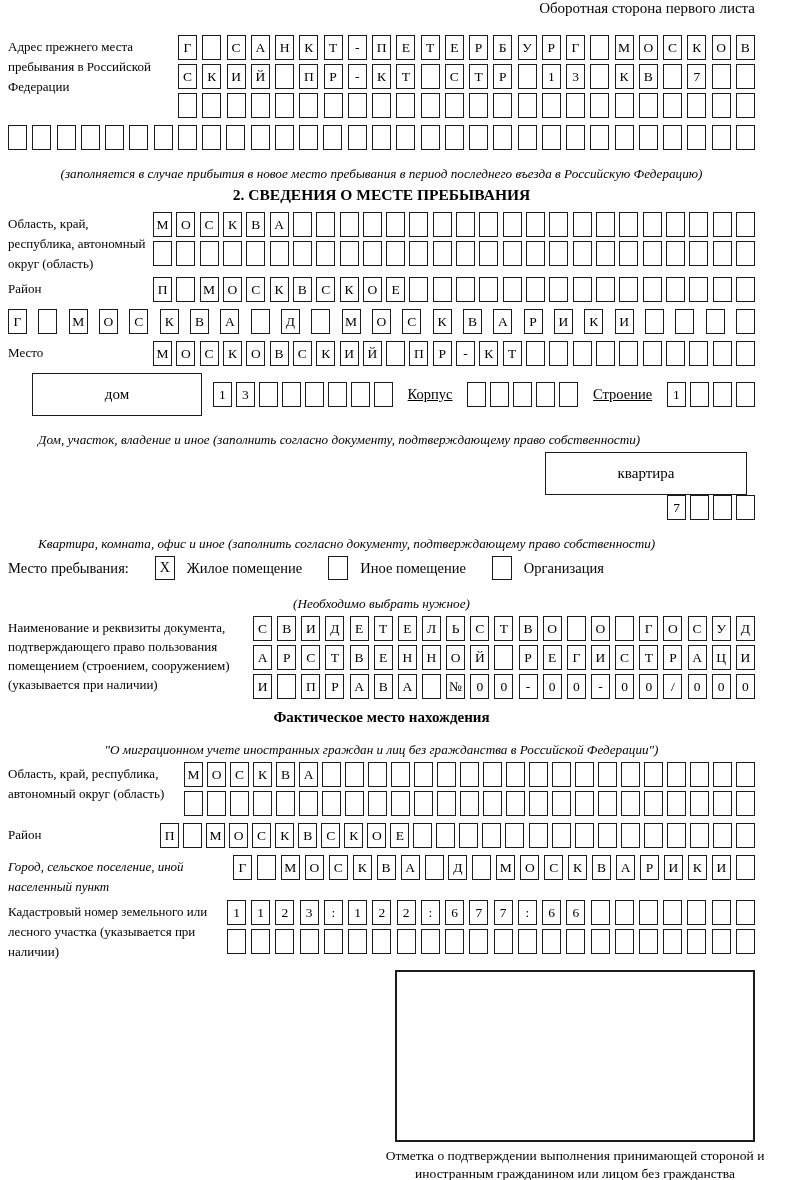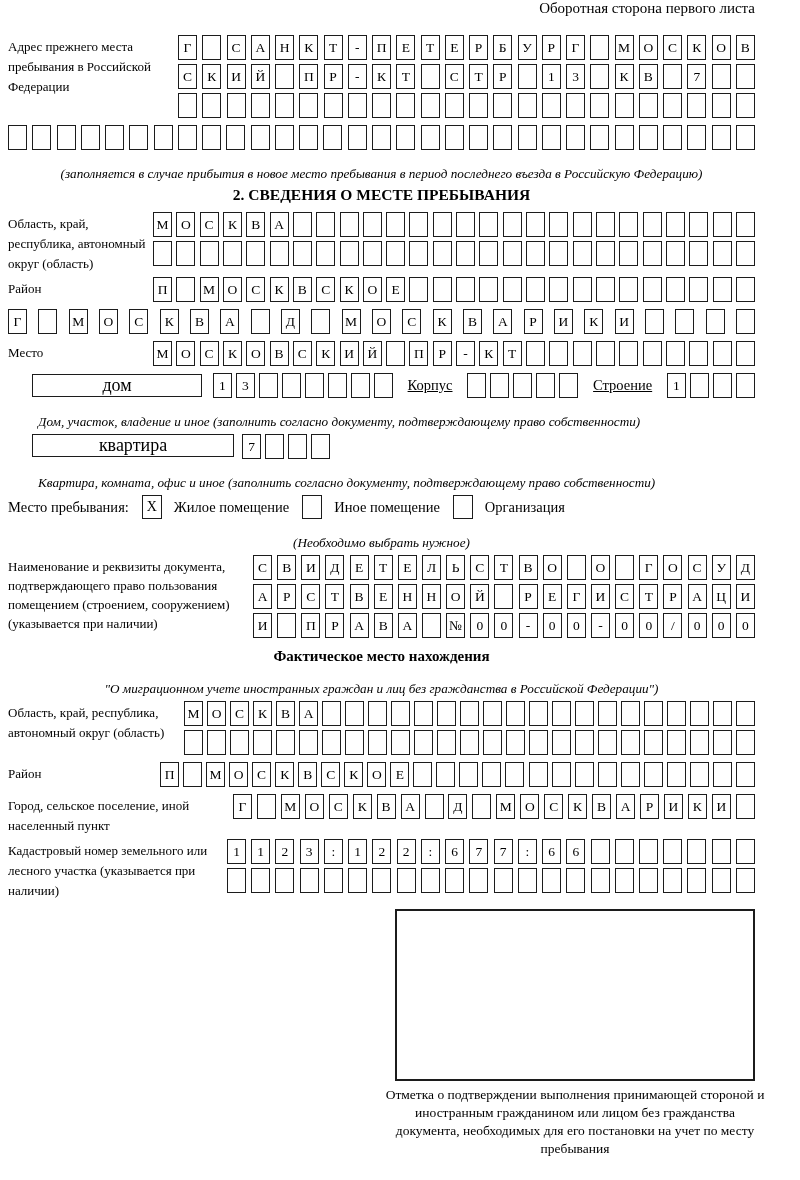--- a/index.html
+++ b/index.html
@@ -3,42 +3,42 @@
 <meta charset="utf-8">
 <style>
   html,body{margin:0;padding:0;background:#fff;}
   body{width:800px;height:1180px;overflow:hidden;color:#000;
        font-family:"Liberation Serif","DejaVu Serif",serif;}
   .page{box-sizing:border-box;width:800px;height:1180px;padding:0 45px 0 8px;}
   .header-note{text-align:right;font-size:15px;}
   .field{display:flex;align-items:flex-start;margin-bottom:3px;}
   .label{font-size:13px;line-height:20px;flex:none;padding-top:2px;}
   .w170{width:170px;} .w145{width:145px;} .w245{width:245px;}
-  .w176{width:176px;} .w152{width:152px;} .w225{width:225px;} .w219{width:219px;}
+  .w176{width:176px;} .w152{width:152px;} .w225{width:225px;font-style:italic;} .w219{width:219px;}
   .rows{flex:1;min-width:0;}
   .cellrow{display:flex;margin-bottom:4px;}
   .cellrow.fill{flex:1;justify-content:space-between;}
   .cells{display:flex;}
   .cells.gap{gap:4px;}
   .cell{box-sizing:border-box;flex:none;width:19px;height:25px;border:1.6px solid #1c1c1c;
         display:inline-flex;align-items:center;justify-content:center;
         font-size:13.5px;background:#fff;}
   .caption{font-size:13.2px;margin:16px 0 4px 0;font-style:italic;}
   .caption.center{text-align:center;}
   .caption.indent{margin-left:30px;}
   .sec-title{text-align:center;font-weight:bold;font-size:15.5px;margin:4px 0 8px 0;}
   .sub-title{text-align:center;font-weight:bold;font-size:15px;margin:6px 0 6px 0;}
-  .wide-box{box-sizing:border-box;height:23px;border:1.6px solid #1c1c1c;
-            display:flex;align-items:center;justify-content:center;font-size:18px;}
+  .wide-box{box-sizing:border-box;height:43px;border:1.6px solid #1c1c1c;
+            display:flex;align-items:center;justify-content:center;font-size:15px;}
   .dom-row{display:flex;align-items:center;justify-content:space-between;margin-bottom:5px;}
   .dom-box{width:170px;margin-left:24px;}
-  .kv-row{display:flex;align-items:flex-start;margin-bottom:5px;}
+  .kv-row{display:flex;align-items:flex-end;margin-bottom:5px;flex-direction:column;}
   .kv-box{width:202px;margin-left:24px;margin-right:8px;}
   .inline-label{font-size:14.5px;flex:none;padding:0 4px;text-decoration:underline;}
-  .mesto-row{display:flex;align-items:center;gap:13px;margin:2px 0 4px 0;}
+  .mesto-row{display:flex;align-items:center;gap:26px;margin:2px 0 4px 0;}
   .mesto-label{font-size:14.5px;}
   .option{display:flex;align-items:center;gap:12px;}
   .checkbox{box-sizing:border-box;width:20px;height:24px;border:1.6px solid #1c1c1c;
             display:inline-flex;align-items:center;justify-content:center;font-size:14px;}
   .stamp-wrap{margin-top:8px;}
   .stamp-box{box-sizing:border-box;width:360px;height:172px;border:2px solid #1c1c1c;
              margin-left:387px;}
   .stamp-caption{width:380px;margin-left:377px;text-align:center;
                  font-size:13.5px;line-height:18px;margin-top:5px;}
 </style>

